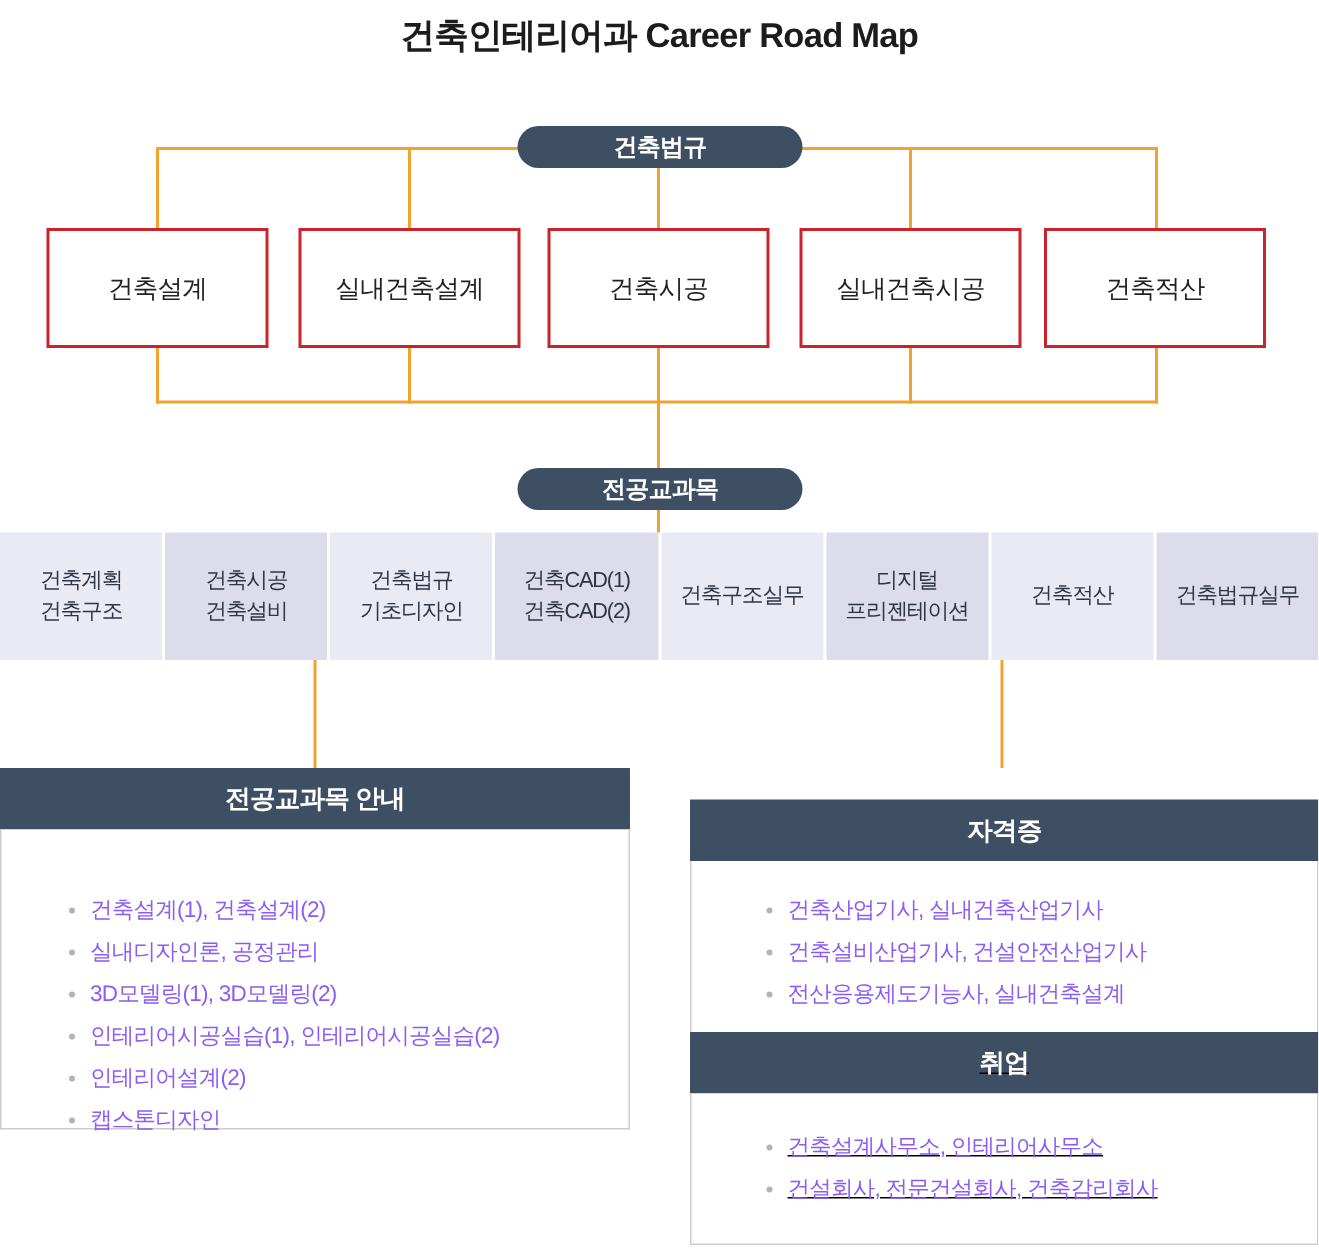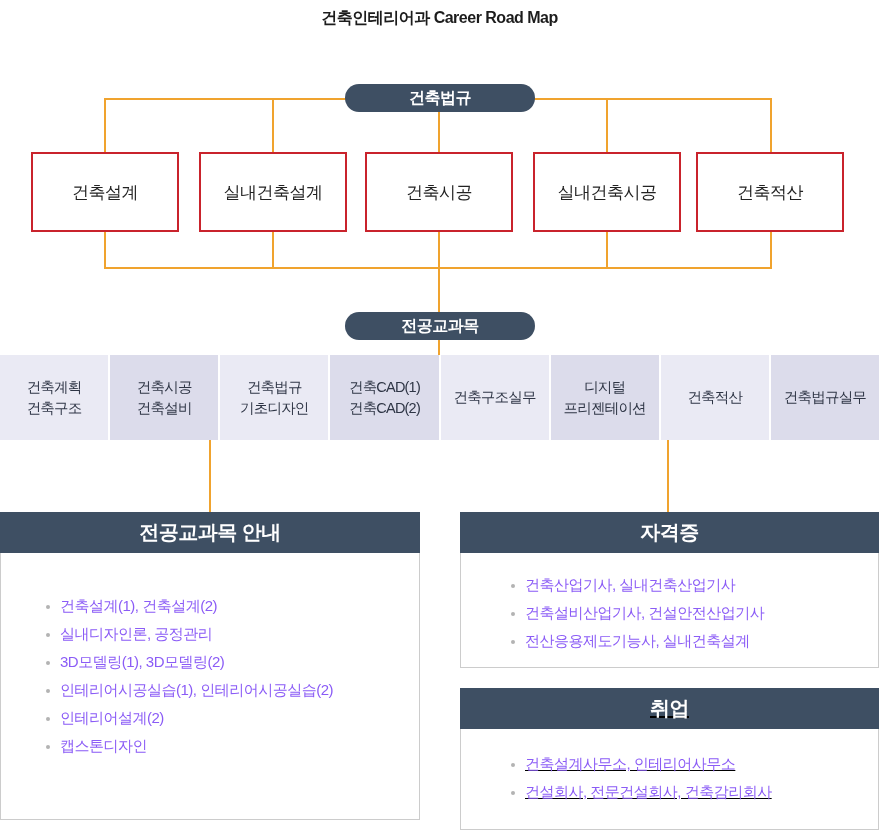--- a/index.html
+++ b/index.html
@@ -7,21 +7,21 @@
   body { font-family:"Liberation Sans", sans-serif; }
   .canvas {
     position:relative;
     width:879px; height:833px;
     background:#ffffff;
     overflow:hidden;
   }
   .title {
     position:absolute; top:8px; left:0; width:100%;
     text-align:center;
-    font-size:16px; font-weight:600; color:#1c1c1c;
+    font-size:23px; font-weight:600; color:#1c1c1c;
     letter-spacing:-0.5px;
   }
   
   .hline, .vline { position:absolute; background:#F0A32E; z-index:0; }
   .hline { height:2px; }
   .vline { width:2px; }
   
   .pill {
     position:absolute; z-index:2;
     width:190px; height:28px;
@@ -51,40 +51,40 @@
     display:flex; flex-direction:column; align-items:center; justify-content:center;
     font-size:14.5px; color:#2E3545; line-height:21px;
     text-align:center; letter-spacing:-0.8px;
   }
   .course:nth-child(even) { background:#DCDCEB; }
   
   .panel { position:absolute; z-index:1; }
   .panel-header {
     height:41px; background:#3E4F63; color:#ffffff;
     display:flex; align-items:center; justify-content:center;
-    font-size:20px; font-weight:700; letter-spacing:-0.5px;
+    font-size:17px; font-weight:700; letter-spacing:-0.5px;
   }
   .panel-body {
     background:#ffffff;
     border:1px solid #cccccc; border-top:none;
   }
   .panel-body ul { list-style:none; }
   .panel-body li {
     display:flex; align-items:center;
     font-size:15px; color:#8b5cf6; letter-spacing:-0.5px;
     margin-bottom:9px;
   }
   .panel-body li::before {
     content:""; flex:0 0 auto;
     width:4px; height:4px; border-radius:50%;
     background:#b3b3b3; margin-right:10px;
   }
   .panel-left { left:0; top:512px; width:420px; }
-  .panel-left .panel-body { height:267px; padding:44px 20px 20px 45px;text-align:center; }
-  .panel-cert { left:460px; top:512px; width:419px; }
+  .panel-left .panel-body { height:200px; padding:44px 20px 20px 45px;text-align:center; }
+  .panel-cert { left:460px; top:533px; width:419px; }
   .panel-cert .panel-body { height:115px; padding:23px 20px 10px 50px; }
   .panel-job  { left:460px; top:688px; width:419px;text-decoration:underline; }
   .panel-job  .panel-body { height:101px;  padding:26px 20px 10px 50px; }
 </style>
 </head>
 <body>
 
 <div class="canvas">
 
   <h1 class="title">건축인테리어과 Career Road Map</h1>

